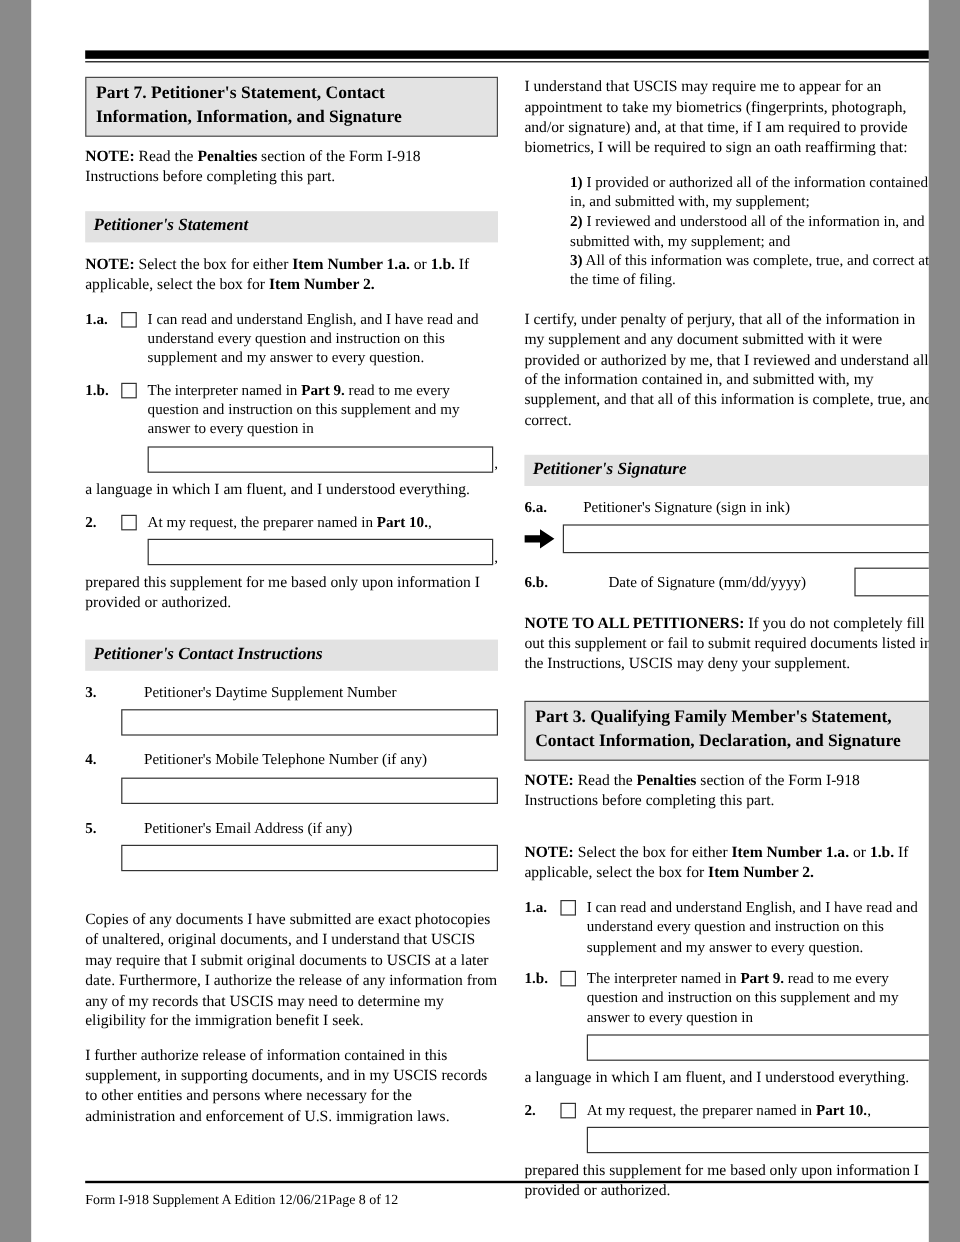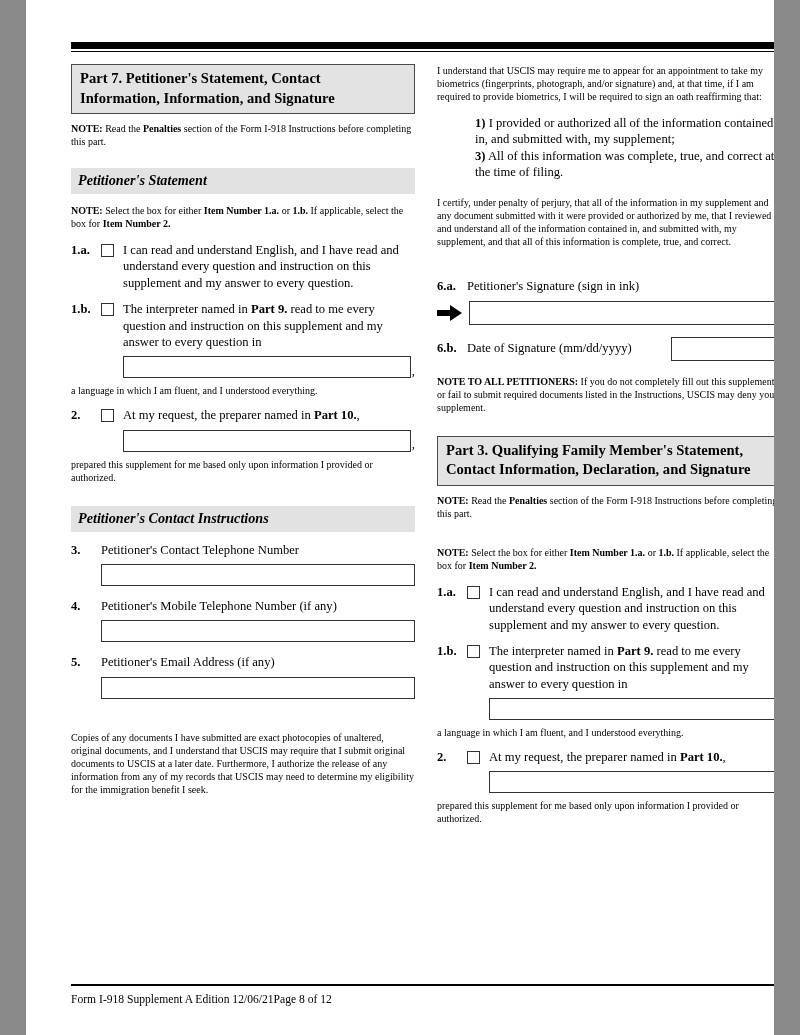--- a/index.html
+++ b/index.html
@@ -64,21 +64,21 @@
     font-style: italic;
     font-weight: bold;
     font-size: 14.2px;
     padding: 4px 7px 5px 7px;
     line-height: 1.2;
   }
 
   
   p.t {
     margin: 0;
-    font-size: 10px;
+    font-size: 13px;
     line-height: 1.30;
     text-align: left;
   }
   .sp6  { height: 6px; }
   .sp8  { height: 8px; }
   .sp10 { height: 10px; }
   .sp12 { height: 12px; }
   .sp14 { height: 14px; }
   .sp16 { height: 16px; }
   .sp20 { height: 20px; }
@@ -110,20 +110,21 @@
     box-sizing: border-box;
   }
   .item .txt { flex: 1 1 auto; }
 
   
   .nrow {
     display: flex;
     align-items: flex-start;
     font-size: 12.6px;
     line-height: 1.30;
+    gap: 19px;
   }
   .nrow .num {
     font-weight: bold;
     width: 30px;
     flex: 0 0 30px;
   }
   .nrow .lbl { flex: 1 1 auto; }
 
   
   .fieldwrap {
@@ -160,20 +161,21 @@
     flex: 0 0 auto;
     width: 26px;
     height: 18px;
     margin-right: 6px;
     display: block;
   }
   .daterow {
     display: flex;
     align-items: center;
     font-size: 12.6px;
+    gap: 40px;
   }
   .daterow .num { font-weight: bold; width: 30px; flex: 0 0 30px; }
   .daterow .lbl { flex: 0 0 auto; }
   .date-field {
     width: 110px;
     height: 24px;
     border: 1.4px solid #333333;
     background: #ffffff;
     box-sizing: border-box;
     margin-left: auto;
@@ -272,21 +274,21 @@
     <p class="t indent-cb">prepared this supplement for me based only upon information I provided or authorized.</p>
 
     <div class="sp22"></div>
 
     <div class="band">Petitioner's Contact Instructions</div>
 
     <div class="sp10"></div>
 
     <div class="nrow">
       <span class="num">3.</span>
-      <span class="lbl">Petitioner's Contact Telephone Number</span>
+      <span class="lbl">Petitioner's Daytime Supplement Number</span>
     </div>
     <div class="sp6"></div>
     <div class="fieldwrap indent-num">
       <span class="field"></span>
     </div>
 
     <div class="sp12"></div>
 
     <div class="nrow">
       <span class="num">4.</span>
@@ -310,40 +312,43 @@
 
     <div class="sp22"></div>
 
 
     <div class="sp10"></div>
 
     <p class="t">Copies of any documents I have submitted are exact photocopies of unaltered, original documents, and I understand that USCIS may require that I submit original documents to USCIS at a later date.  Furthermore, I authorize the release of any information from any of my records that USCIS may need to determine my eligibility for the immigration benefit I seek.</p>
 
     <div class="sp12"></div>
 
+    <p class="t">I further authorize release of information contained in this supplement, in supporting documents, and in my USCIS records to other entities and persons where necessary for the administration and enforcement of U.S. immigration laws.</p>
 
   </div>
 
   <div class="col col-right">
 
     <p class="t">I understand that USCIS may require me to appear for an appointment to take my biometrics (fingerprints, photograph, and/or signature) and, at that time, if I am required to provide biometrics, I will be required to sign an oath reaffirming that:</p>
 
     <div class="sp12"></div>
 
     <div class="sublist">
       <span class="li"><span class="mk">1)</span><span>  I provided or authorized all of the information contained in, and submitted with, my supplement;</span></span>
+      <span class="li"><span class="mk">2)</span><span>  I reviewed and understood all of the information in, and submitted with, my supplement; and</span></span>
       <span class="li"><span class="mk">3)</span><span>  All of this information was complete, true, and correct at the time of filing.</span></span>
     </div>
 
     <div class="sp16"></div>
 
     <p class="t">I certify, under penalty of perjury, that all of the information in my supplement and any document submitted with it were provided or authorized by me, that I reviewed and understand all of the information contained in, and submitted with, my supplement, and that all of this information is complete, true, and correct.</p>
 
     <div class="sp20"></div>
 
+    <div class="band">Petitioner's Signature</div>
 
     <div class="sp10"></div>
 
     <div class="nrow">
       <span class="num">6.a.</span>
       <span class="lbl">Petitioner's Signature (sign in ink)</span>
     </div>
 
     <div class="sp6"></div>
 

